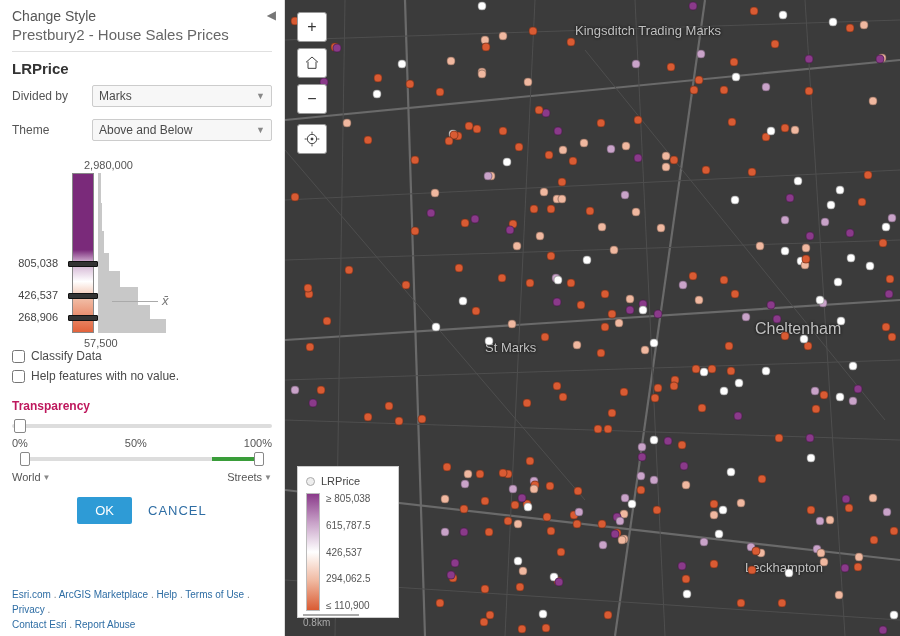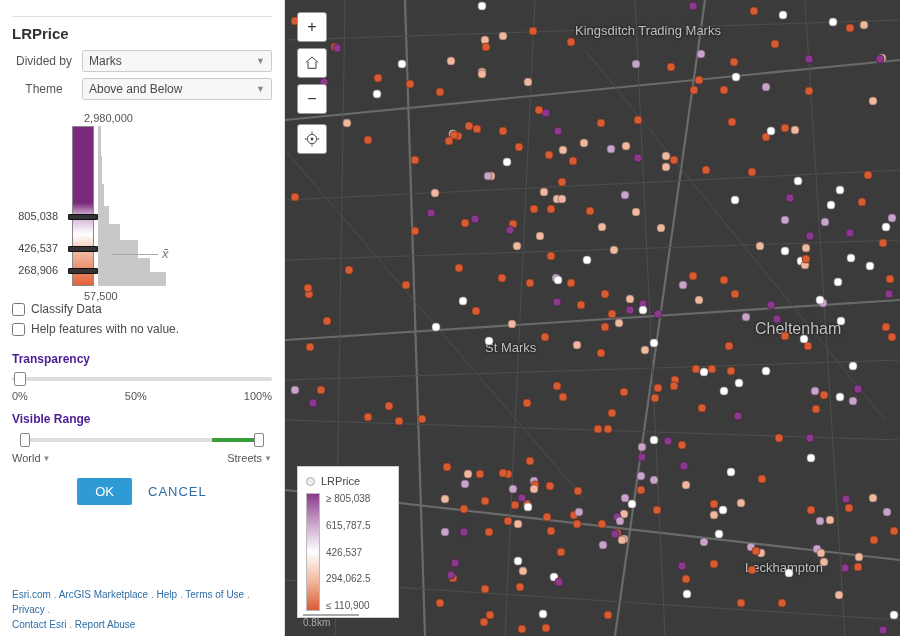--- a/index.html
+++ b/index.html
@@ -8,21 +8,21 @@
 
 .panel { width: 285px; height: 100%; padding: 8px 12px 4px 12px; border-right: 1px solid #ddd; font-size: 12px; color: #4a4a4a; position: relative; display: flex; flex-direction: column; }
 .panel-header { position: relative; }
 .panel-title { font-size: 14px; color: #555; }
 .panel-sub { font-size: 15px; color: #666; margin-top: 2px; }
 .collapse-icon { position: absolute; right: -4px; top: 0; font-size: 12px; color: #777; cursor: pointer; }
 .hr { border: none; border-top: 1px solid #e0e0e0; margin: 8px 0; }
 
 .field-name { font-size: 15px; font-weight: bold; color: #333; margin-bottom: 8px; }
 
-.form-row { display: flex; align-items: center; margin-bottom: 6px; gap: 6px; text-align: center; }
+.form-row { display: flex; align-items: center; margin-bottom: 12px; gap: 16px; }
 .form-row label { width: 64px; color: #555; }
 .dropdown { flex: 1; border: 1px solid #ccc; border-radius: 2px; padding: 3px 6px; background: #f7f7f7; display: flex; justify-content: space-between; align-items: center; cursor: pointer; }
 .dropdown .caret { font-size: 9px; color: #888; }
 
 
 .hist-area { position: relative; height: 190px; margin-top: 6px; }
 .hist-area .max-label,
 .hist-area .min-label { position: absolute; left: 72px; color: #555; font-size: 11px; }
 .hist-area .max-label { top: 0; }
 .hist-area .min-label { bottom: 0; }
@@ -40,21 +40,21 @@
 .tool-links .sym-ico { width: 14px; height: 18px; margin: 0 auto 2px auto; background:
   linear-gradient(#e38b2f,#e38b2f) top/100% 4px no-repeat,
   linear-gradient(#444,#444) center/100% 4px no-repeat,
   linear-gradient(#888,#888) bottom/100% 4px no-repeat; }
 .tool-links a { color: #2e6da4; text-decoration: none; display: block; margin-bottom: 10px; }
 .tool-links .zoom-ico { font-size: 16px; color: #666; }
 
 .chk-row { display: flex; align-items: center; gap: 6px; margin-bottom: 6px; }
 .chk-row input { width: 13px; height: 13px; }
 
-.section-label { font-weight: bold; color: #4c1d95; margin: 10px 0 4px 0; }
+.section-label { font-weight: bold; color: #be185d; margin: 10px 0 4px 0; }
 
 .slider-wrap { position: relative; height: 18px; }
 .slider-track { position: absolute; top: 7px; left: 0; right: 0; height: 4px; background: #ddd; border-radius: 2px; }
 .slider-thumb { position: absolute; top: 2px; width: 12px; height: 14px; background: #fff; border: 1px solid #888; border-radius: 2px; }
 .slider-labels { display: flex; justify-content: space-between; color: #555; margin-top: 2px; font-size: 11px; }
 
 .range-wrap { position: relative; height: 20px; }
 .range-track { position: absolute; top: 8px; left: 8px; right: 8px; height: 4px; background: #ddd; border-radius: 2px; }
 .range-fill { position: absolute; top: 8px; height: 4px; background: #3a9d3a; }
 .range-thumb { position: absolute; top: 3px; width: 10px; height: 14px; background: #fff; border: 1px solid #888; border-radius: 2px; }
@@ -91,20 +91,25 @@
 .legend .title-row { display: flex; align-items: center; gap: 6px; margin-bottom: 6px; }
 .legend .title-row .sw { width: 9px; height: 9px; border-radius: 50%; border: 1px solid #aaa; background: #eee; }
 .legend .grad-row { display: flex; align-items: stretch; gap: 6px; }
 .legend .grad { width: 14px; height: 118px; background: linear-gradient(to bottom, #8a3a8a 0%, #c9a3c9 25%, #ffffff 50%, #f0b8a0 75%, #d95b33 100%); border: 1px solid #bbb; }
 .legend .ticks { display: flex; flex-direction: column; justify-content: space-between; font-size: 10px; color: #555; }
 </style>
 </head>
 <body>
 
 <div class="panel">
+  <div class="panel-header">
+    <div class="panel-title">Change Style</div>
+    <div class="panel-sub">Prestbury2 - House Sales Prices</div>
+    <span class="collapse-icon">◀</span>
+  </div>
   <hr class="hr">
 
   <div class="field-name">LRPrice</div>
 
   <div class="form-row">
     <label>Divided by</label>
     <div class="dropdown">
       <span>Marks</span>
       <span class="caret">▼</span>
     </div>
@@ -157,21 +162,20 @@
   <div class="slider-wrap">
     <div class="slider-track"></div>
     <div class="slider-thumb" style="left:2px"></div>
   </div>
   <div class="slider-labels">
     <span>0%</span>
     <span>50%</span>
     <span>100%</span>
   </div>
 
-  <div class="section-label">Visible Range</div>
   <div class="range-wrap">
     <div class="range-track"></div>
     <div class="range-fill" style="left:200px; right:18px"></div>
     <div class="range-thumb" style="left:8px"></div>
     <div class="range-thumb" style="right:8px"></div>
   </div>
   <div class="range-labels">
     <span>
         <span>World</span> 
         <span class="caret">▼</span>

